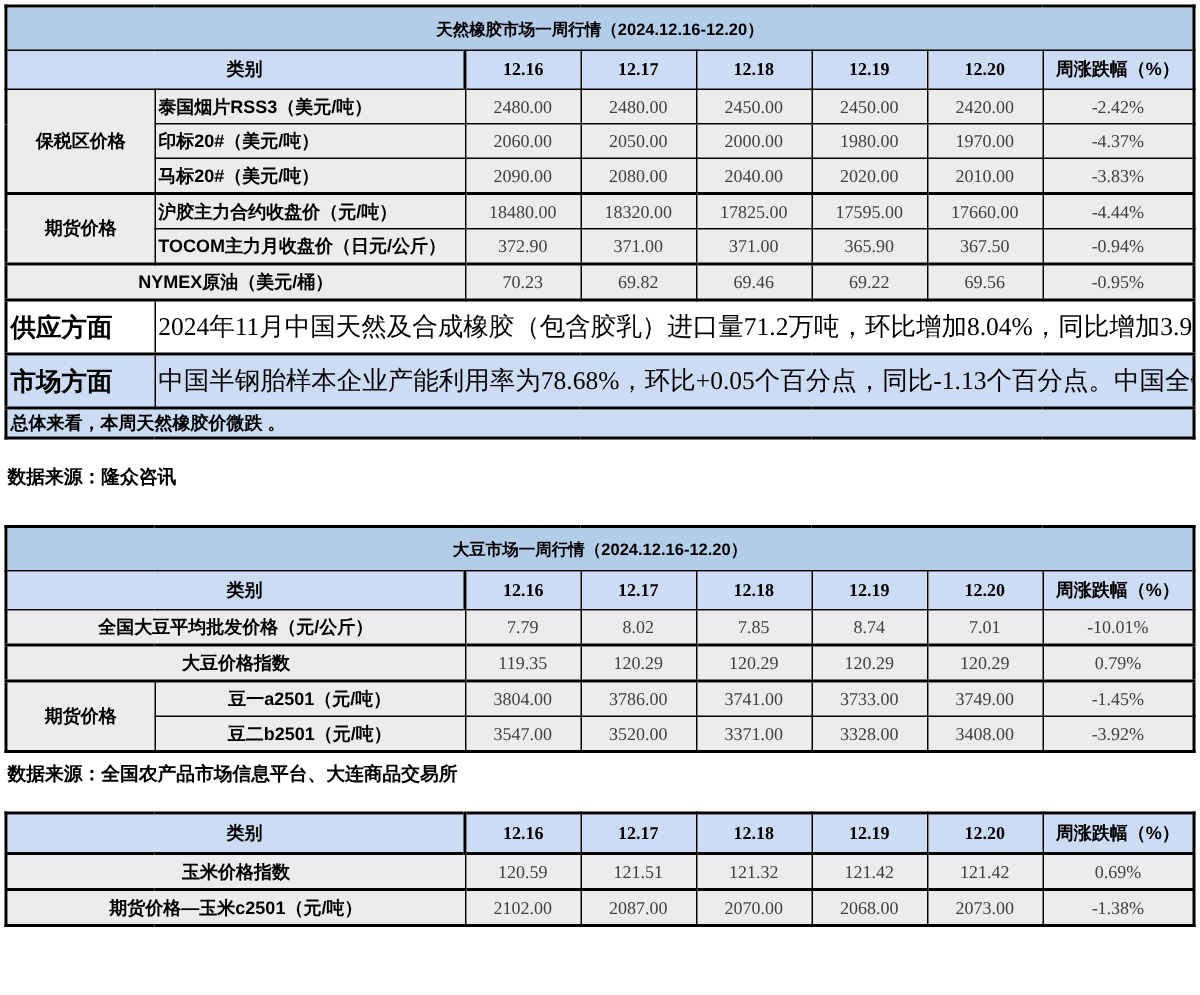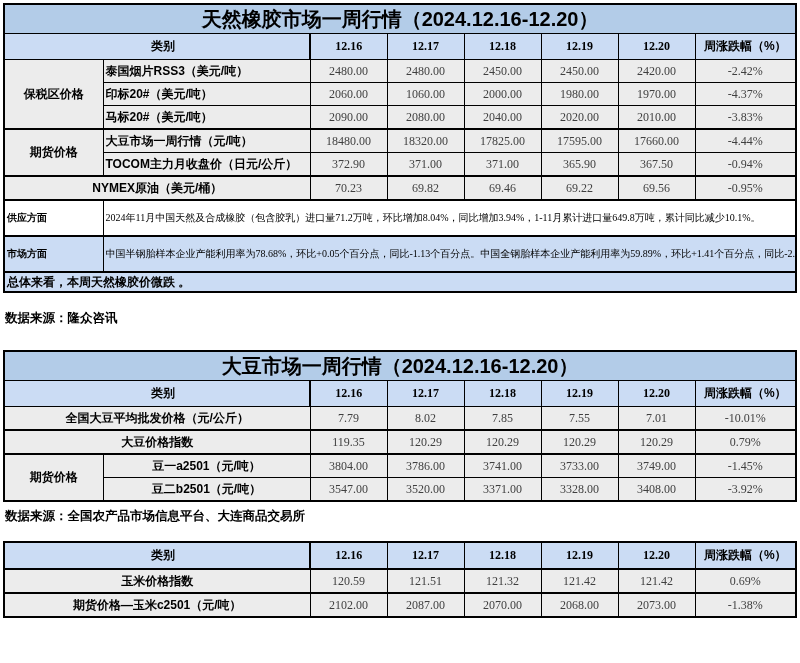--- a/index.html
+++ b/index.html
@@ -3,32 +3,32 @@
 <meta charset="utf-8">
 <style>
   :root{
     --title-bg:#b3cce8; --header-bg:#cbdcf4; --cell-bg:#ececec;
     --note-white:#ffffff; --summary-bg:#cbdcf4; --border:#000000; --value-text:#3f3f3f;
   }
   html,body{margin:0;padding:0;background:#fff;}
   body{width:800px;height:663px;overflow:hidden;font-family:"Liberation Sans",sans-serif;color:#000;}
   table.mkt{border-collapse:collapse;table-layout:fixed;width:794px;margin-left:3px;border:2px solid var(--border);}
   table.mkt td{border:1px solid var(--border);overflow:hidden;white-space:nowrap;padding:0 2px;}
-  td.title{height:28px;background:var(--title-bg);text-align:center;font-weight:bold;font-size:20px;border-bottom:2px solid var(--border);}
+  td.title{height:28px;background:var(--title-bg);text-align:center;font-weight:bold;font-size:11px;border-bottom:2px solid var(--border);}
   td.hd{height:25px;background:var(--header-bg);text-align:center;font-weight:bold;font-size:12px;border-bottom:2px solid var(--border);}
   td.hd.num{font-family:"Liberation Serif",serif;font-size:12px;}
   td.hd.cat{border-right:2px solid var(--border);padding-left:14px;}
   tr.r td{height:22px;font-size:12px;}
   td.glabel{background:var(--cell-bg);font-weight:bold;text-align:center;}
   td.ilabel{background:var(--cell-bg);font-weight:bold;text-align:left;padding-left:4px;border-right:2px solid var(--border);}
   td.clabel{background:var(--cell-bg);font-weight:bold;text-align:center;border-right:2px solid var(--border);}
   td.val{background:var(--cell-bg);text-align:center;font-family:"Liberation Serif",serif;font-size:12px;color:var(--value-text);}
   td.chg{border-left:2px solid var(--border);}
   tr.sec td{border-top:2px solid var(--border);}
-  tr.note td{height:34px;font-size:10px;}
+  tr.note td{height:34px;font-size:17px;}
   td.nlabel{font-weight:bold;text-align:left;padding-left:4px;vertical-align:middle;}
   td.ntext{font-family:"Liberation Serif",serif;white-space:normal;line-height:16px;padding:1px 4px;vertical-align:middle;}
   tr.wrow td{background:var(--note-white);}
   tr.brow td{background:var(--summary-bg);}
   td.overall{height:18px;background:var(--summary-bg);font-weight:bold;font-size:12px;text-align:left;padding-left:4px;}
   .source{font-family:"Liberation Serif",serif;font-weight:bold;font-size:12.5px;margin-left:5px;height:16px;line-height:16px;}
   #src1{margin-top:17px;margin-bottom:24px;}
   #src2{margin-top:6px;margin-bottom:17px;}
 </style>
 </head>
@@ -64,38 +64,38 @@
     <td class="val">2480.00</td>
     <td class="val">2480.00</td>
     <td class="val">2450.00</td>
     <td class="val">2450.00</td>
     <td class="val">2420.00</td>
     <td class="val chg">-2.42%</td>
   </tr>
   <tr class="r">
     <td class="ilabel">印标20#（美元/吨）</td>
     <td class="val">2060.00</td>
-    <td class="val">1060.00</td>
+    <td class="val">2050.00</td>
     <td class="val">2000.00</td>
     <td class="val">1980.00</td>
     <td class="val">1970.00</td>
     <td class="val chg">-4.37%</td>
   </tr>
   <tr class="r">
     <td class="ilabel">马标20#（美元/吨）</td>
     <td class="val">2090.00</td>
     <td class="val">2080.00</td>
     <td class="val">2040.00</td>
     <td class="val">2020.00</td>
     <td class="val">2010.00</td>
     <td class="val chg">-3.83%</td>
   </tr>
   <tr class="r sec">
     <td rowspan="2" class="glabel">期货价格</td>
-    <td class="ilabel">大豆市场一周行情（元/吨）</td>
+    <td class="ilabel">沪胶主力合约收盘价（元/吨）</td>
     <td class="val">18480.00</td>
     <td class="val">18320.00</td>
     <td class="val">17825.00</td>
     <td class="val">17595.00</td>
     <td class="val">17660.00</td>
     <td class="val chg">-4.44%</td>
   </tr>
   <tr class="r">
     <td class="ilabel">TOCOM主力月收盘价（日元/公斤）</td>
     <td class="val">372.90</td>
@@ -151,21 +151,21 @@
     <td class="hd num">12.18</td>
     <td class="hd num">12.19</td>
     <td class="hd num">12.20</td>
     <td class="hd chg">周涨跌幅（%）</td>
   </tr>
   <tr class="r">
     <td colspan="2" class="clabel">全国大豆平均批发价格（元/公斤）</td>
     <td class="val">7.79</td>
     <td class="val">8.02</td>
     <td class="val">7.85</td>
-    <td class="val">7.55</td>
+    <td class="val">8.74</td>
     <td class="val">7.01</td>
     <td class="val chg">-10.01%</td>
   </tr>
   <tr class="r sec">
     <td colspan="2" class="clabel">大豆价格指数</td>
     <td class="val">119.35</td>
     <td class="val">120.29</td>
     <td class="val">120.29</td>
     <td class="val">120.29</td>
     <td class="val">120.29</td>

